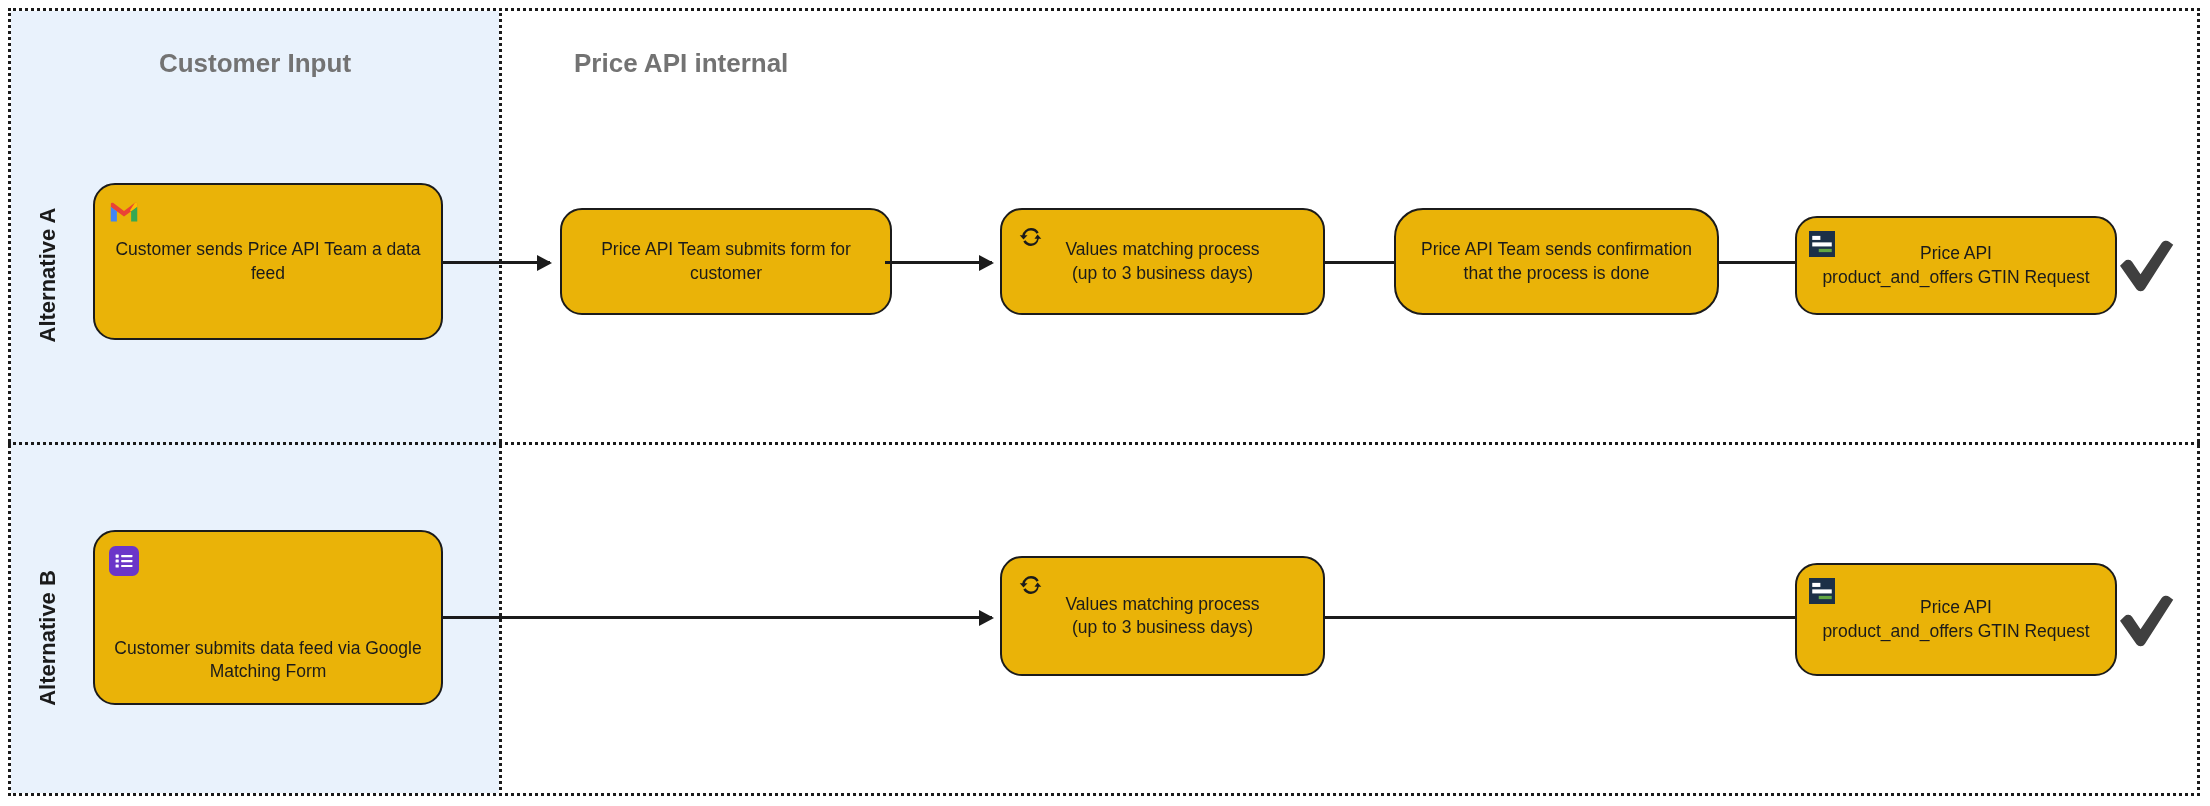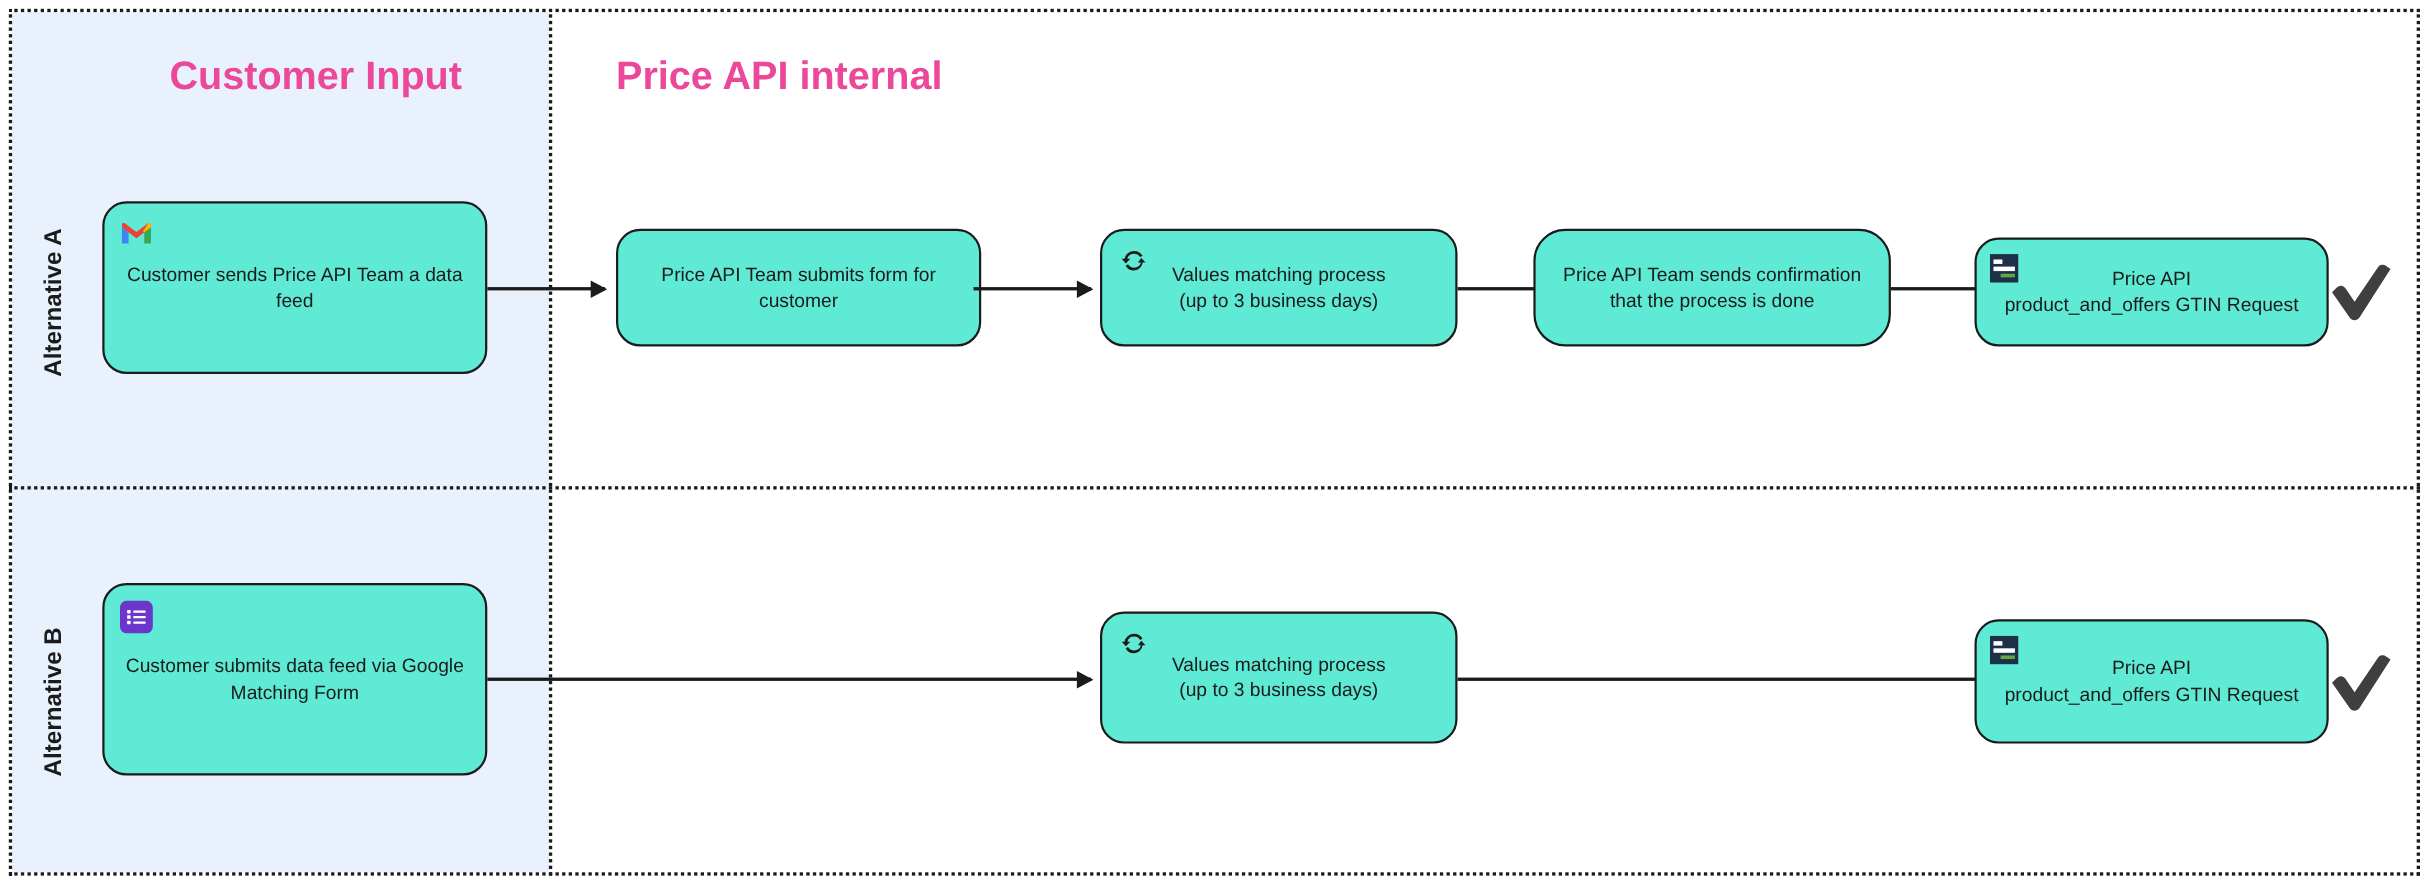--- a/index.html
+++ b/index.html
@@ -51,28 +51,27 @@
     left: 8px;
     top: 442px;
     width: 2192px;
     height: 0;
     border-top: 3px dotted #1a1a1a;
   }
 
   
   .col-title {
     position: absolute;
-    font-size: 36px;
+    font-size: 26px;
     font-weight: bold;
-    color: #ec4899;
+    color: #737373;
     white-space: nowrap;
-    margin-left: 32px;
   }
   .col-title.customer { left: 11px; top: 48px; width: 488px; text-align: center; }
-  .col-title.internal { left: 528px; top: 48px; text-align: center; }
+  .col-title.internal { left: 574px; top: 48px; text-align: center; }
 
   
   .row-label {
     position: absolute;
     font-size: 22px;
     font-weight: bold;
     color: #1b1b1b;
     white-space: nowrap;
     transform-origin: 50% 50%;
     transform: rotate(-90deg);
@@ -80,21 +79,21 @@
     width: 300px;
     text-align: center;
   }
   .row-label.a { top: 262px; left: -102px; }
   .row-label.b { top: 625px; left: -102px; }
 
   
   .node {
     position: absolute;
     box-sizing: border-box;
-    background: #5eead4;
+    background: #eab308;
     border: 2.5px solid #1b1b1b;
     border-radius: 22px;
     display: flex;
     align-items: center;
     justify-content: center;
     padding: 20px 14px;
   }
   .node .node-text {
     font-size: 17.5px;
     line-height: 1.32;
@@ -213,21 +212,21 @@
     <span class="node-text">Price API
 product_and_offers GTIN Request</span>
   </div>
 
   <div class="check" style="left:2110px; top:228px;">
     <svg viewBox="0 0 48 48">
       <path d="M6.5 24.5 L9.5 21.5 a3.2 3.2 0 0 1 4.8 .4 L19.8 30 L33.5 9.8 a3.4 3.4 0 0 1 4.9 -.9 l2.6 1.9 L22.6 39.5 a3.4 3.4 0 0 1 -5.4 .3 Z" fill="#3f3f3f"></path>
     </svg>
   </div>
 
-  <div class="node" style="left:93px; top:530px; width:350px; height:175px;">
+  <div class="node" style="left:93px; top:530px; width:350px; height:175px;align-items:flex-end;">
     <span class="node-icon forms-icon" style="top:14px; left:14px; width:30px; height:30px;">
       <svg viewBox="0 0 32 32">
         <rect x="0" y="0" width="32" height="32" rx="7" fill="#6b36c9"></rect>
         <rect x="7" y="9" width="3.4" height="3.4" rx="0.6" fill="#ffffff"></rect>
         <rect x="7" y="14.3" width="3.4" height="3.4" rx="0.6" fill="#ffffff"></rect>
         <rect x="7" y="19.6" width="3.4" height="3.4" rx="0.6" fill="#ffffff"></rect>
         <rect x="13" y="9.6" width="12" height="2.3" rx="0.6" fill="#ffffff"></rect>
         <rect x="13" y="14.9" width="12" height="2.3" rx="0.6" fill="#ffffff"></rect>
         <rect x="13" y="20.2" width="12" height="2.3" rx="0.6" fill="#ffffff"></rect>
       </svg>

